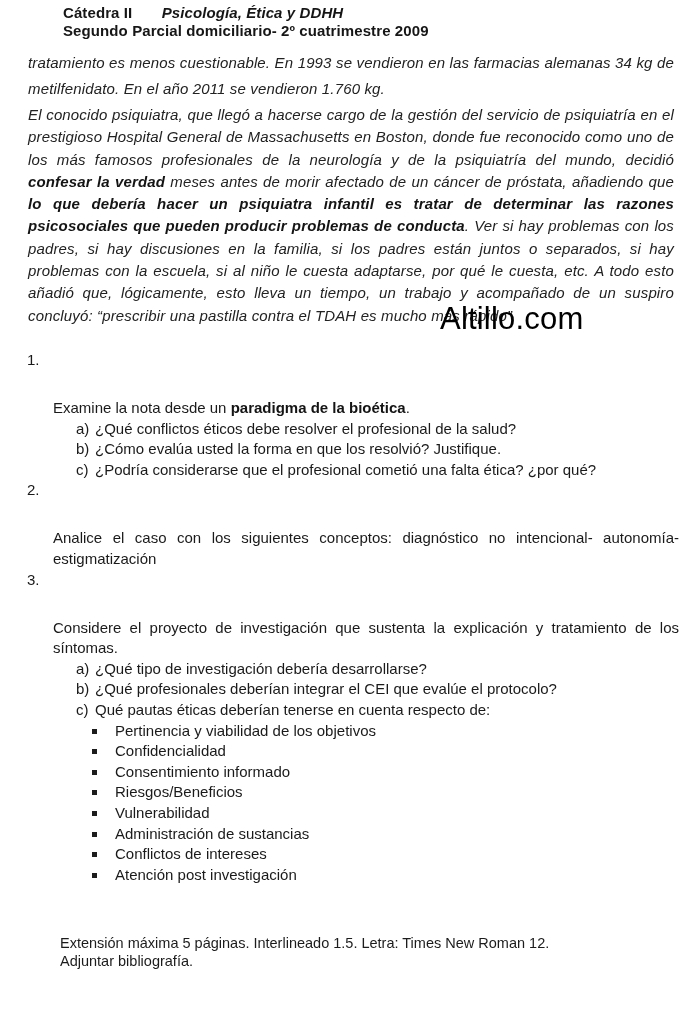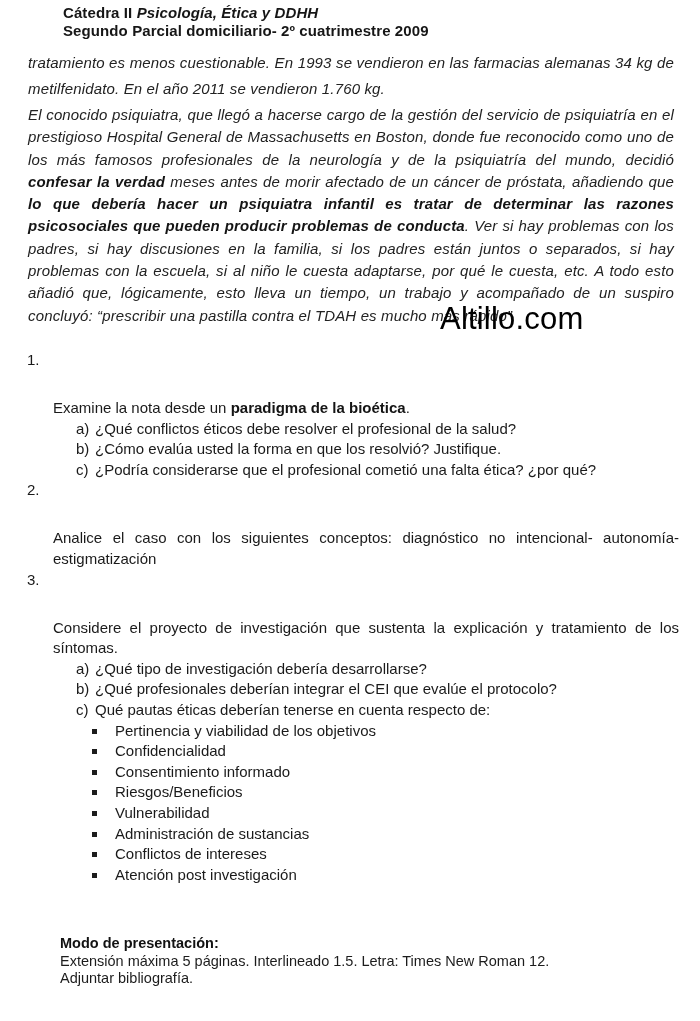--- a/index.html
+++ b/index.html
@@ -15,21 +15,21 @@
   
   .header {
     position: absolute;
     left: 63px; top: 4px;
     font-size: 15px;
     font-weight: bold;
     color: #161616;
     line-height: 18px;
     letter-spacing: 0.1px;
   }
-  .header .it { font-style: italic; }
+  .header .it { font-style: italic; margin-left: 25px; }
   
   .scan-par {
     position: absolute;
     left: 28px;
     width: 646px;
     font-style: italic;
     font-size: 15px;
     color: #222222;
     text-align: justify;
     letter-spacing: 0.15px;
@@ -166,18 +166,17 @@
       <div class="btext">Conflictos de intereses</div>
     </div>
     <div class="brow">
       <span class="bmark"></span>
       <div class="btext">Atención post investigación</div>
     </div>
 
   </div>
 
   <div class="footer">
-    <div class="ftitle">Modo de presentación:</div>
     <div>Extensión máxima 5 páginas.  Interlineado 1.5. Letra: Times New Roman 12.</div>
     <div>Adjuntar bibliografía.</div>
   </div>
 
 </div>
 
 </body></html>

